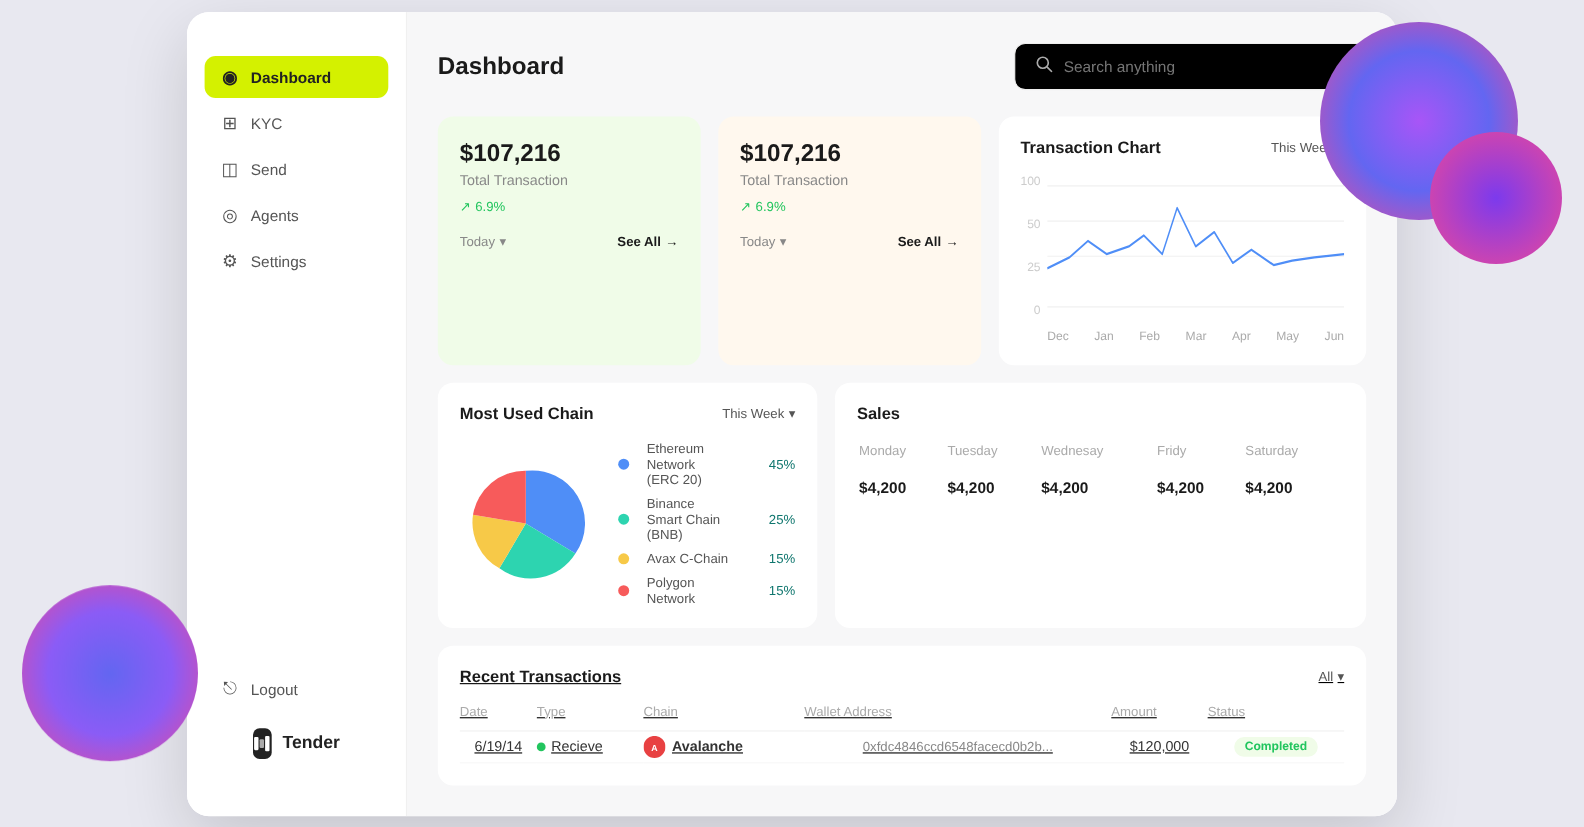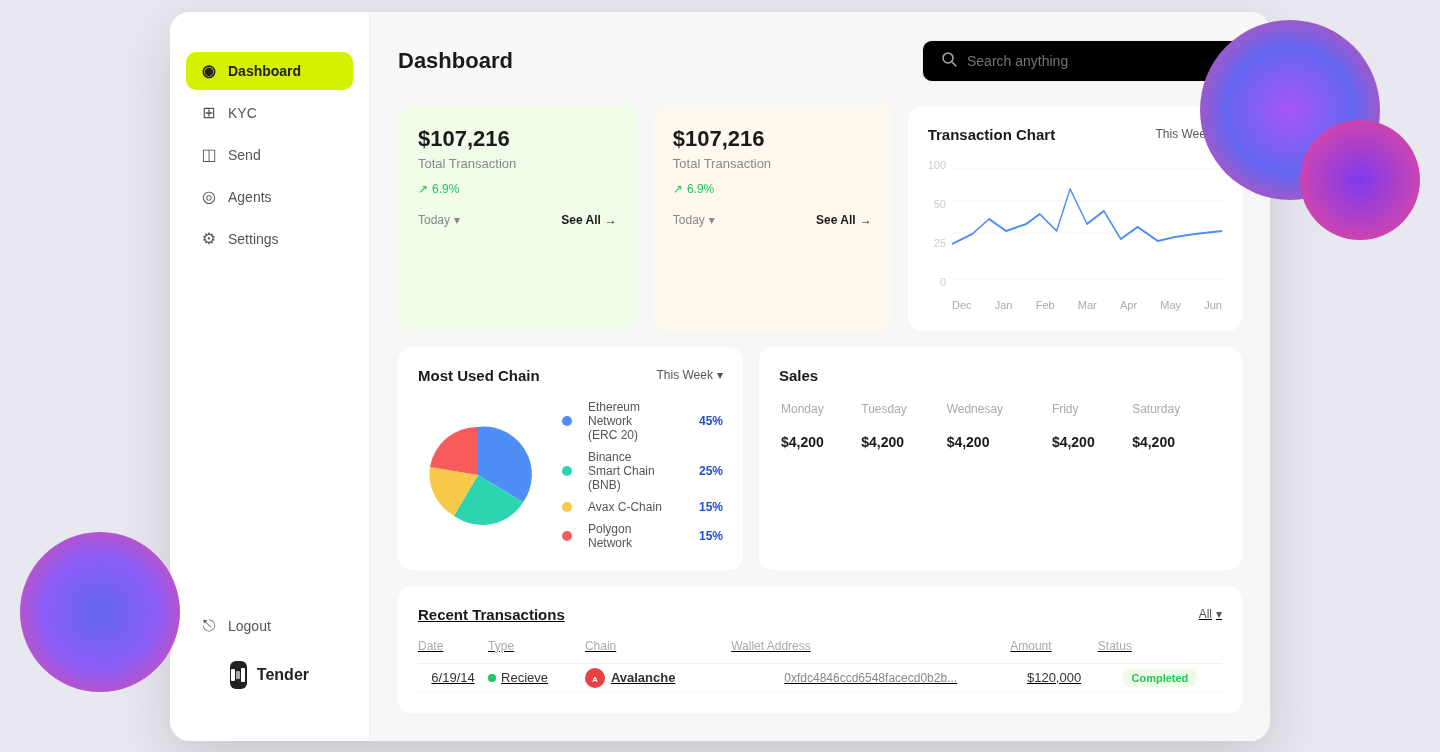--- a/index.html
+++ b/index.html
@@ -296,22 +296,22 @@
     .legend-dot {
       width: 10px;
       height: 10px;
       border-radius: 50%;
       flex-shrink: 0;
     }
     .legend-label {
       flex: 1;
     }
     .legend-pct {
-      font-weight: 700;
-      color: #1d4ed8;
+      font-weight: 400;
+      color: #0f766e;
       margin-left: 19px;
     }
     
     .sales-card {
       background: #fff;
       border-radius: 14px;
       padding: 20px;
     }
     .sales-title {
       font-size: 15px;

